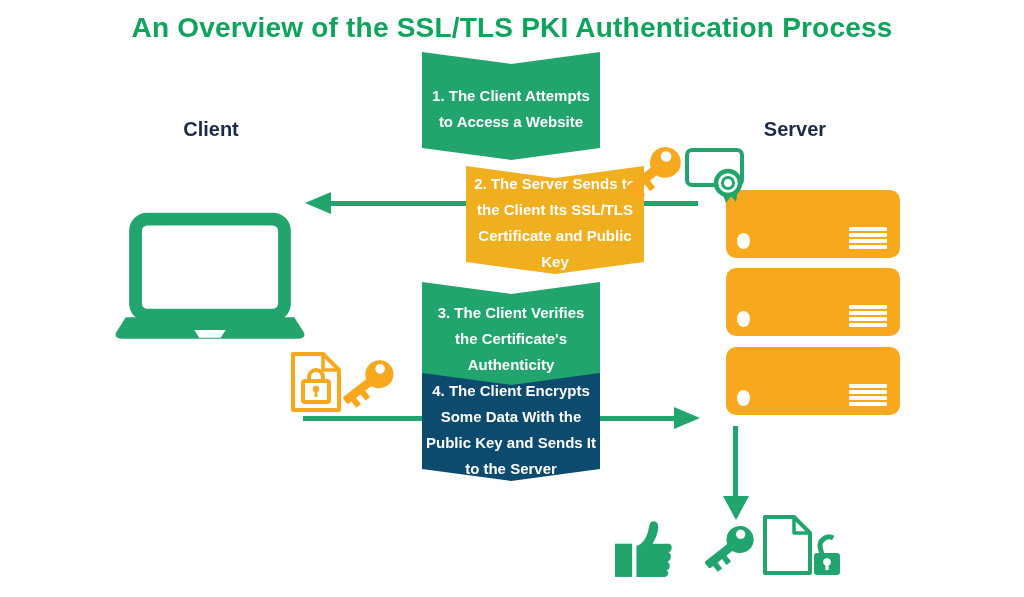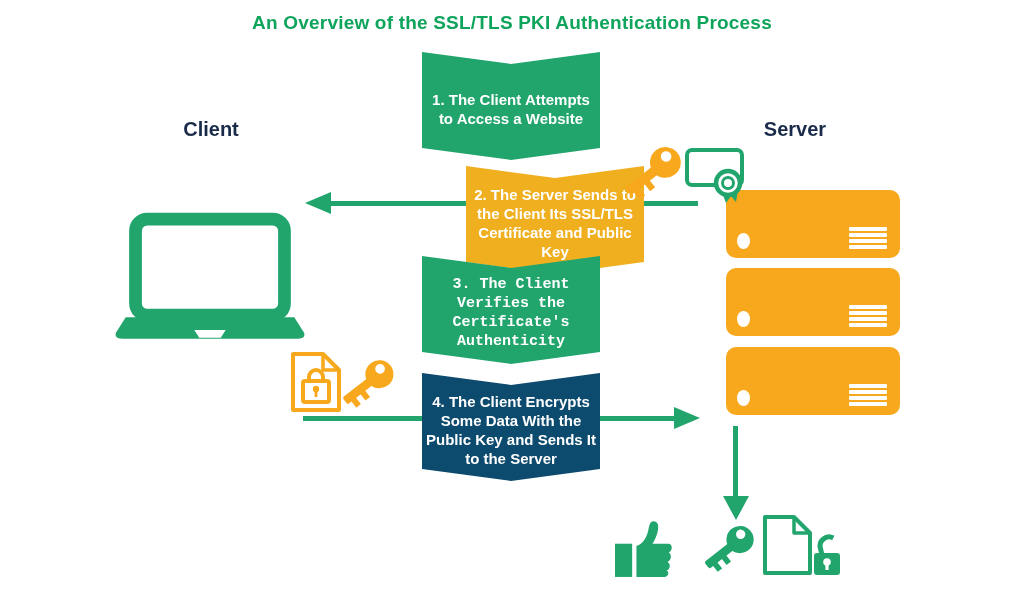--- a/index.html
+++ b/index.html
@@ -3,41 +3,41 @@
 <meta charset="utf-8">
 <style>
   html,body{margin:0;padding:0;background:#fff;}
   #canvas{
     position:relative;width:1024px;height:597px;background:#fff;overflow:hidden;
     font-family:"Liberation Sans","DejaVu Sans",sans-serif;
   }
   .abs{position:absolute;}
   #title{
     left:0;top:12px;width:1024px;text-align:center;
-    font-size:19px;font-weight:bold;color:#0FA45C;letter-spacing:0.2px;
+    font-size:28px;font-weight:bold;color:#0FA45C;letter-spacing:0.2px;
   }
   .side-label{
     top:118px;width:140px;text-align:center;
     font-size:20px;font-weight:bold;color:#1A2B49;
   }
   #client-label{left:141px;}
   #server-label{left:725px;}
 
   
   .banner{
     left:422px;width:178px;height:108px;z-index:2;
     clip-path:polygon(0 0,50% 12px,100% 0,100% 96px,50% 108px,0 96px);
     display:flex;align-items:center;justify-content:center;
     padding-top:6px;box-sizing:border-box;
   }
   .banner .txt{
     width:172px;text-align:center;color:#fff;
-    font-size:15px;line-height:19px;font-weight:bold;
+    font-size:15px;line-height:26px;font-weight:bold;
   }
-  .b1{top:52px;} .b2{top:166px;margin-left:44px;} .b3{top:256px;font-family:Liberation Mono, monospace;} .b4{top:373px;} .b5{top:480px;}
+  .b1{top:52px;} .b2{top:166px;margin-left:44px;} .b3{top:282px;} .b4{top:373px;} .b5{top:480px;}
 
   
   .hline{height:5px;background:#21A56D;z-index:1;}
   .vline{width:5px;background:#21A56D;z-index:1;}
   .tri-left{width:0;height:0;border-top:11px solid transparent;border-bottom:11px solid transparent;border-right:26px solid #21A56D;z-index:1;}
   .tri-right{width:0;height:0;border-top:11px solid transparent;border-bottom:11px solid transparent;border-left:26px solid #21A56D;z-index:1;}
   .tri-down{width:0;height:0;border-left:13px solid transparent;border-right:13px solid transparent;border-top:24px solid #21A56D;z-index:1;}
 
   
   .server-unit{

